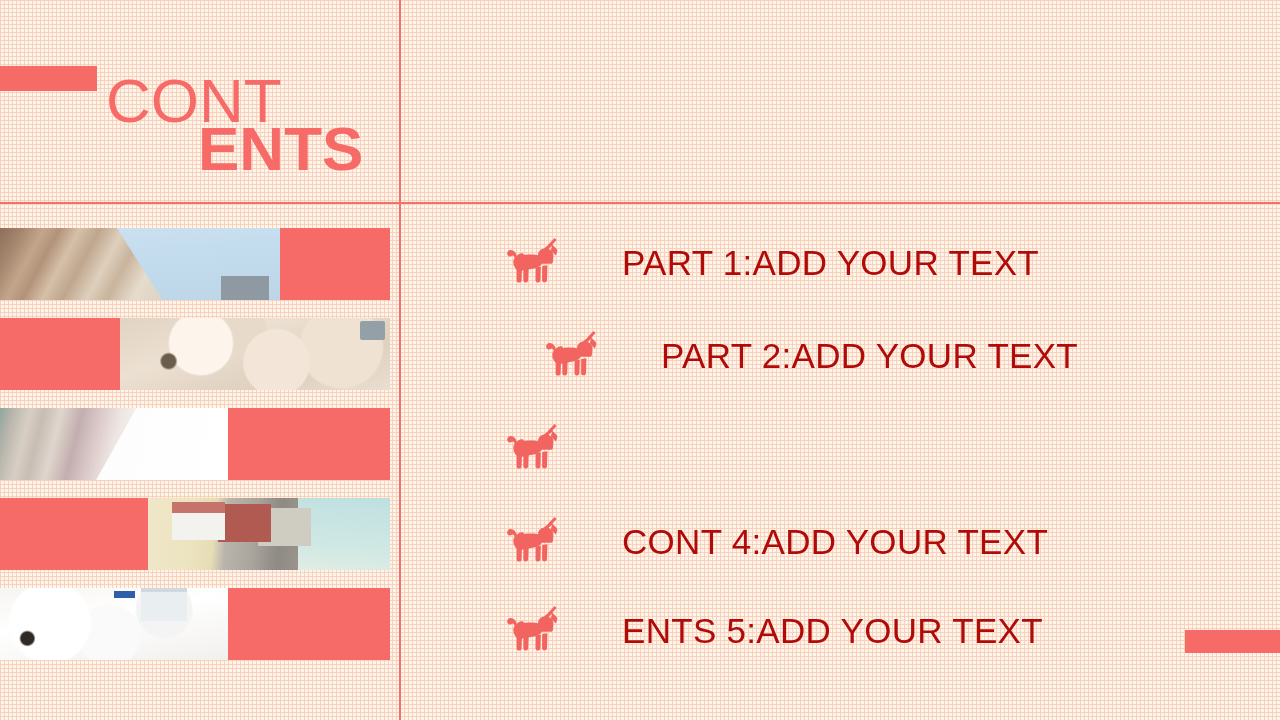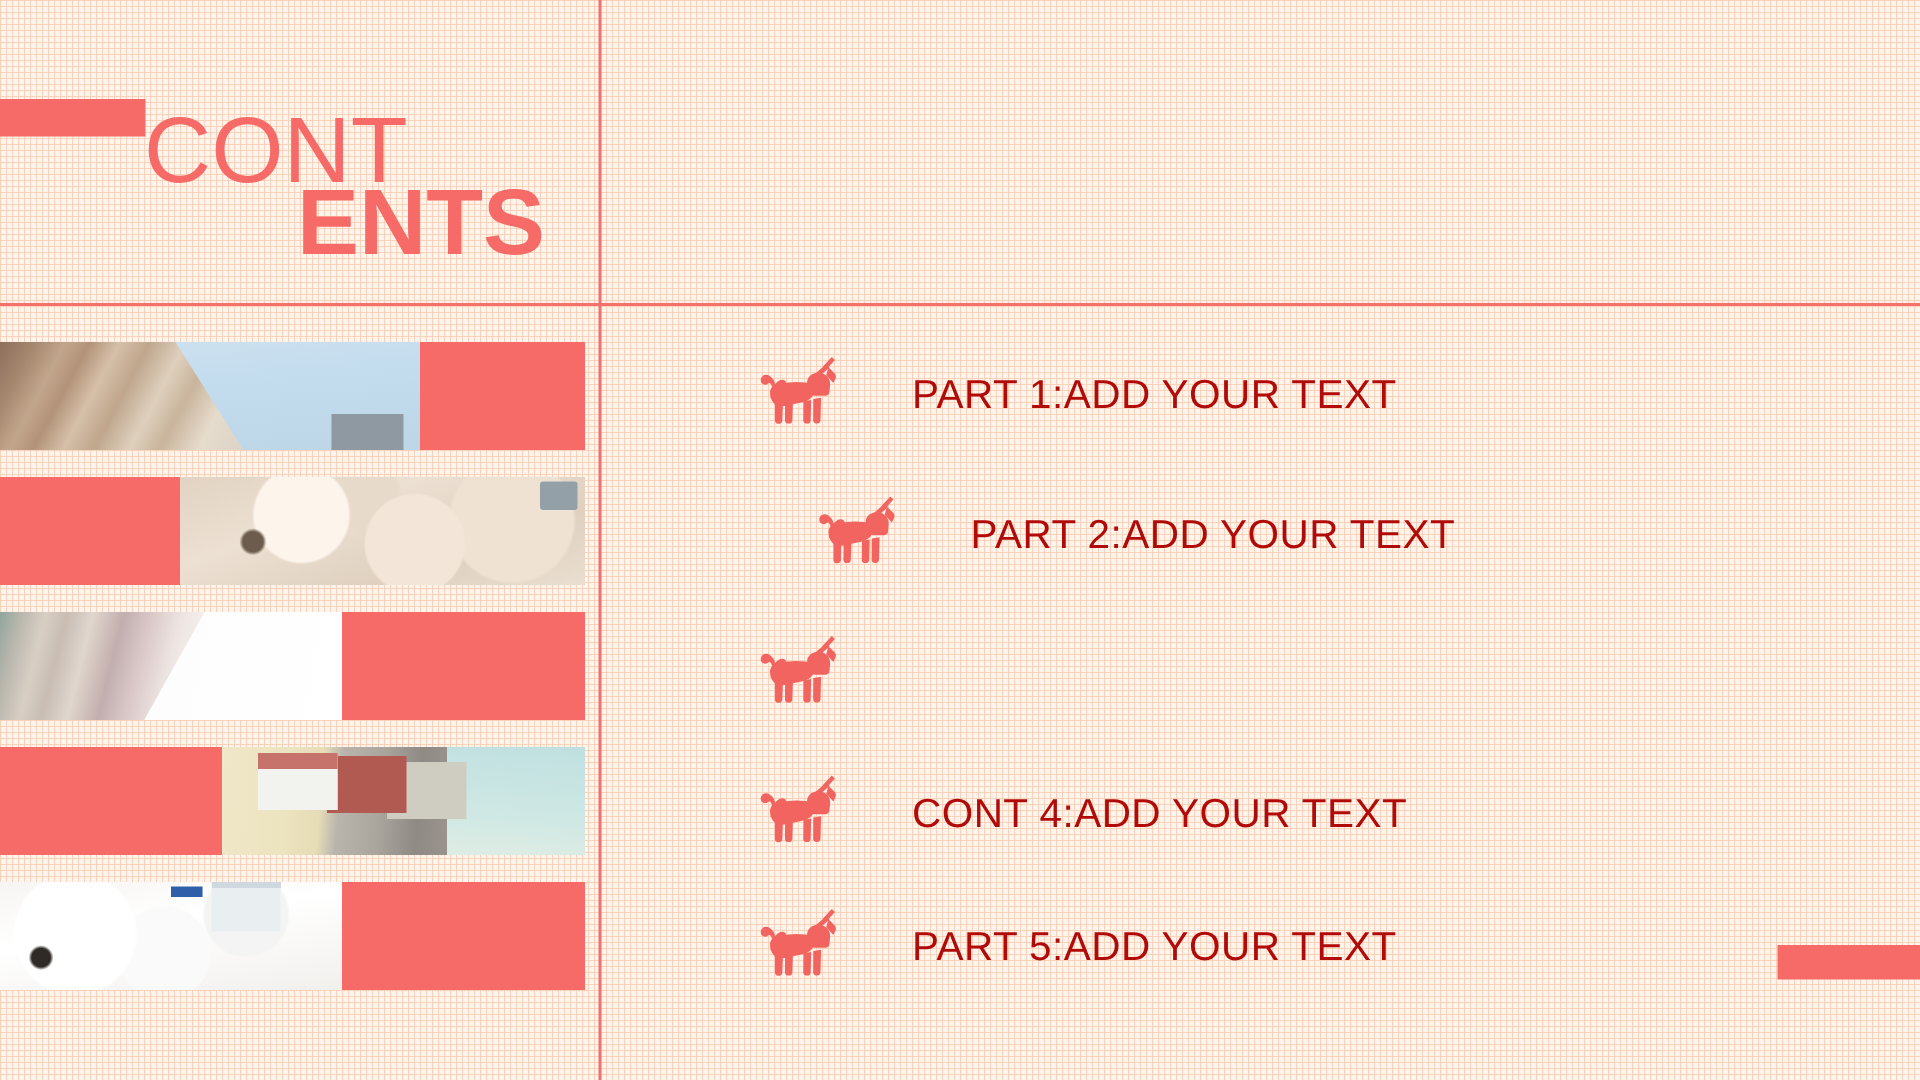--- a/index.html
+++ b/index.html
@@ -68,21 +68,21 @@
     width: 400px;
     height: 150px;
     color: #f66b67;
     font-size: 62px;
     line-height: 58px;
     letter-spacing: 0px;
     user-select: none;
   }
   .title-line-1 {
     position: absolute;
-    left: 96px;
+    left: 106px;
     top: 26px;
     white-space: pre;
   }
   .title-line-2 {
     position: absolute;
     left: 198px;
     top: 74px;
     white-space: pre;
     font-weight: bold;
   }
@@ -253,26 +253,26 @@
   .dog-icon {
     position: absolute;
     left: 106px;
     top: 4px;
     width: 56px;
     height: 54px;
   }
   .dog-icon svg { display: block; width: 56px; height: 54px; }
   .content-label {
     position: absolute;
-    left: 208px;
+    left: 222px;
     top: 0;
     height: 62px;
     line-height: 62px;
     color: #b00b09;
-    font-size: 27px;
+    font-size: 35px;
     letter-spacing: 0.3px;
     white-space: pre;
   }
 </style>
 </head>
 <body>
 
 <div id="slide">
 
   <div class="accent-top-left"></div>
@@ -412,20 +412,20 @@
             <path d="M14.4 20.0 C19.0 18.6 25.0 18.2 31.0 19.0 C33.6 19.3 35.6 20.6 36.4 22.6 C37.1 24.3 36.9 26.2 35.9 27.8 C34.6 29.9 32.2 31.4 29.0 32.2 L17.0 34.6 C13.6 35.3 10.9 34.4 9.3 32.2 C7.9 30.3 7.6 27.8 8.4 25.3 C9.3 22.6 11.3 20.9 14.4 20.0 Z"></path>
             <path d="M10.0 20.8 C12.0 18.2 14.4 16.8 16.4 17.3 C17.6 17.6 18.2 18.6 18.0 19.8 C17.8 20.9 16.9 21.6 15.7 21.5 C14.6 21.4 13.6 22.0 12.8 23.2 C12.1 24.3 11.8 25.6 11.9 27.0 L12.1 29.4 L7.8 29.9 L7.4 26.8 C7.0 24.4 7.9 22.3 10.0 20.8 Z"></path>
             <path d="M10.6 31.5 L16.0 31.0 L15.6 44.4 C15.6 45.6 14.7 46.5 13.5 46.5 L12.7 46.5 C11.5 46.5 10.6 45.6 10.6 44.4 Z"></path>
             <path d="M17.4 33.6 L22.6 32.8 L22.2 44.3 C22.2 45.5 21.3 46.4 20.1 46.4 L19.4 46.4 C18.2 46.4 17.3 45.5 17.3 44.3 Z"></path>
             <path d="M29.6 31.5 L34.8 30.6 L34.4 44.3 C34.4 45.5 33.5 46.4 32.3 46.4 L31.6 46.4 C30.4 46.4 29.5 45.5 29.5 44.3 Z"></path>
             <path d="M36.2 30.0 L41.4 29.2 L41.0 44.2 C41.0 45.4 40.1 46.3 38.9 46.3 L38.2 46.3 C37.0 46.3 36.1 45.4 36.1 44.2 Z"></path>
             <path d="M11.2 22.6 C11.0 19.0 9.6 16.2 7.4 14.8 C5.3 13.4 3.0 13.7 1.8 15.4 C0.7 17.0 1.0 19.0 2.5 20.0 C3.7 20.8 5.0 20.7 5.9 19.8 C6.6 19.1 7.4 19.3 8.0 20.2 C8.6 21.1 8.9 22.4 8.8 23.8 Z"></path>
           </g>
         </svg>
       </span>
-      <span class="content-label">PART 5:ADD YOUR TEXT</span>
+      <span class="content-label">ENTS 5:ADD YOUR TEXT</span>
     </div>
 
   </div>
 
   <div class="accent-bottom-right"></div>
 
 </div>
 
 </body></html>

